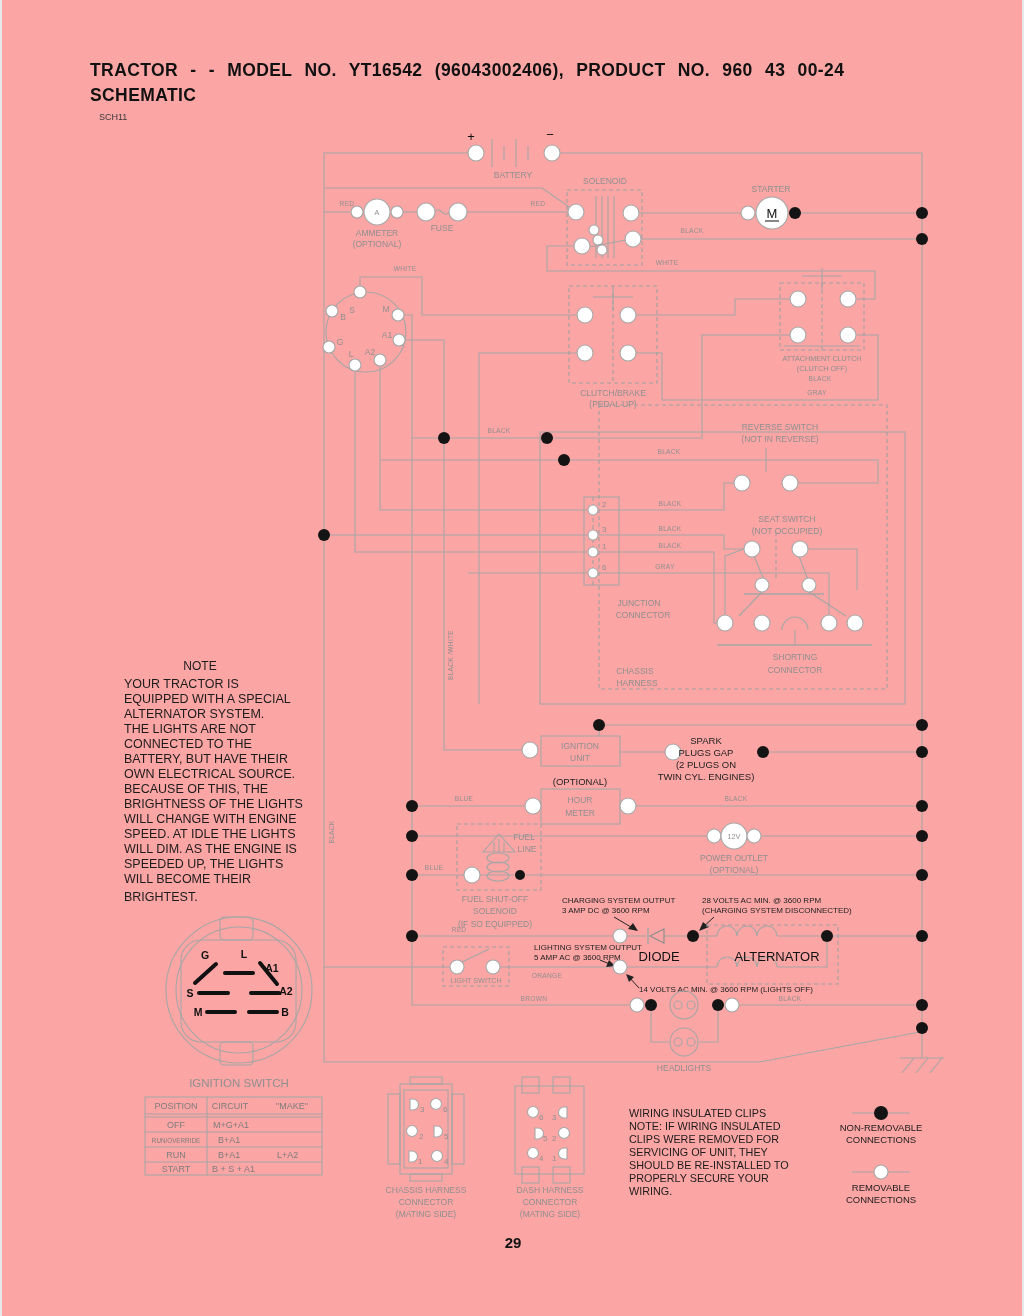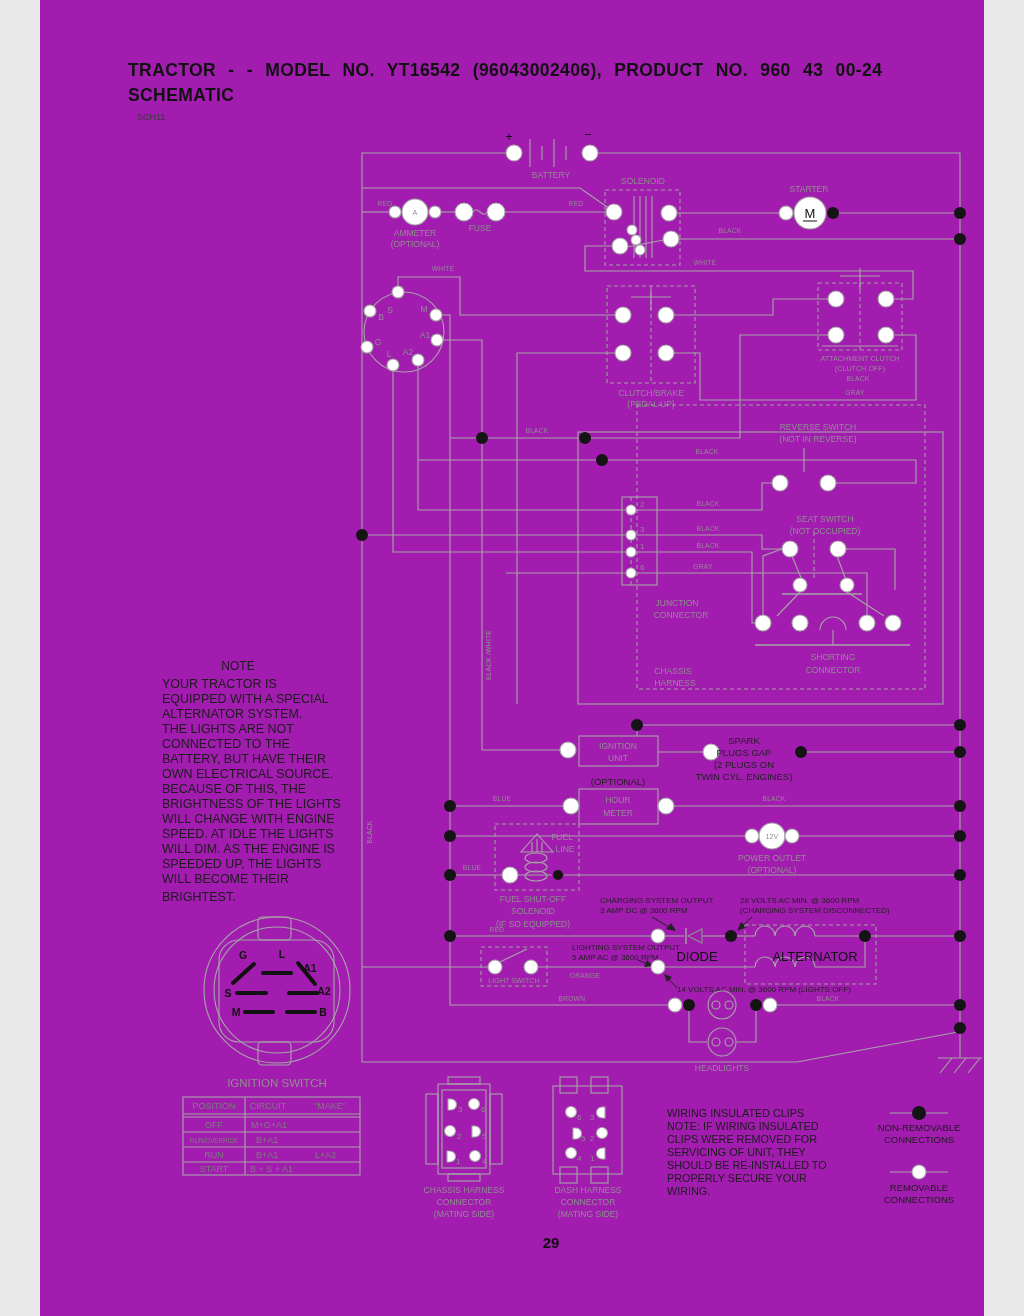--- a/index.html
+++ b/index.html
@@ -1,16 +1,16 @@
 <!DOCTYPE html>
 <html><head>
 <meta charset="utf-8">
 <style>
   html,body{margin:0;padding:0;background:#e8e8e8;}
-  #page{position:relative;width:944px;height:1316px;background:#a21caf;margin:0 auto;
+  #page{position:relative;width:1020px;height:1316px;background:#fca5a5;margin:0 auto;
         font-family:"Liberation Sans", sans-serif;}
   svg{position:absolute;left:0;top:0;}
   svg text{font-family:"Liberation Sans", sans-serif;}
   .ttl{fill:#111;font-size:17.5px;font-weight:bold;letter-spacing:.4px;word-spacing:7px;}
   .sch{fill:#3a3a3a;font-size:9px;}
   .gl{fill:#8f8f8f;font-size:8.5px;}
   .gl7{fill:#8f8f8f;font-size:7.2px;}
   .wl{fill:#8f8f8f;font-size:6.6px;letter-spacing:.3px;}
   .pin{fill:#8f8f8f;font-size:8px;}
   .bk{fill:#222;font-size:8px;}

